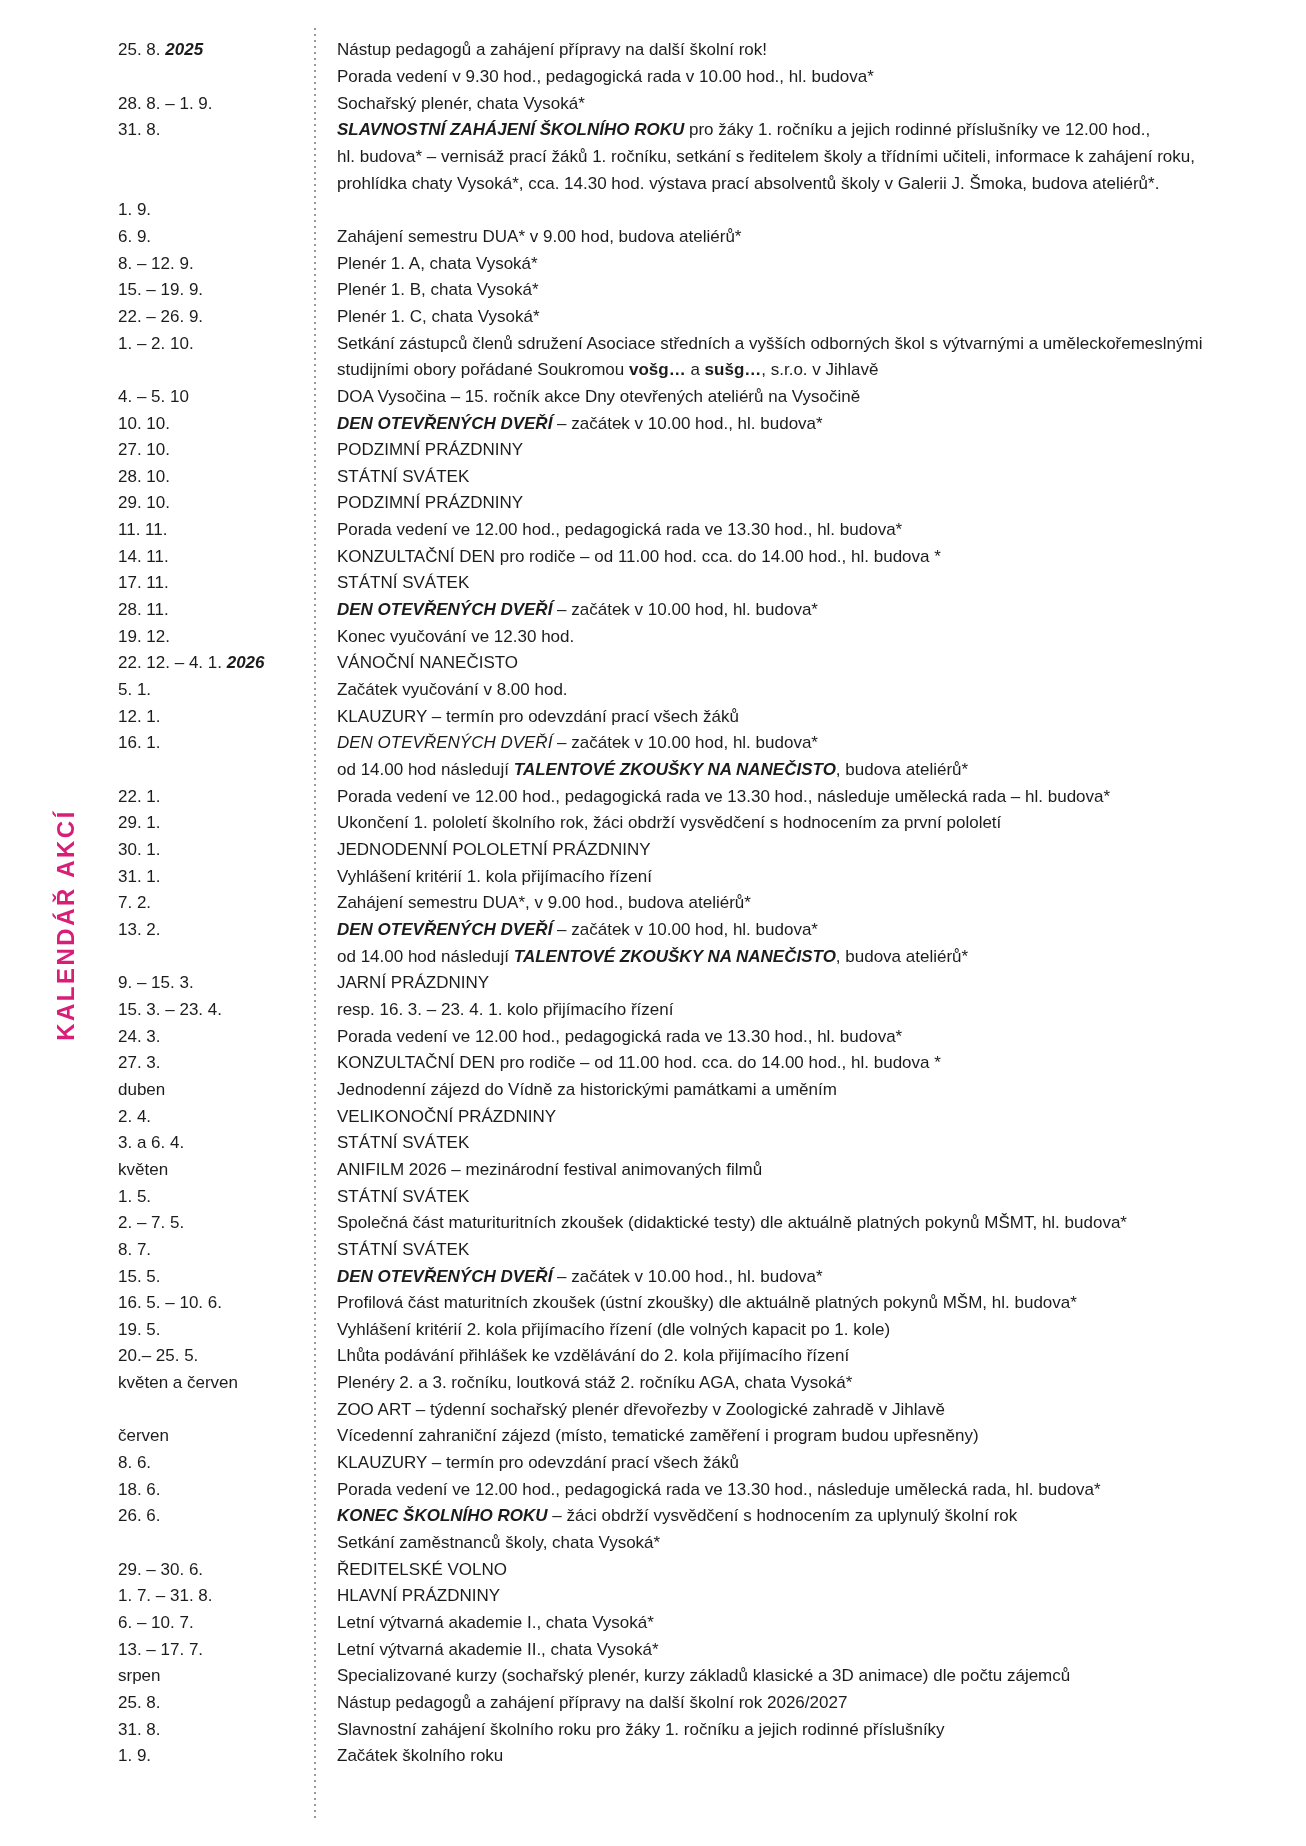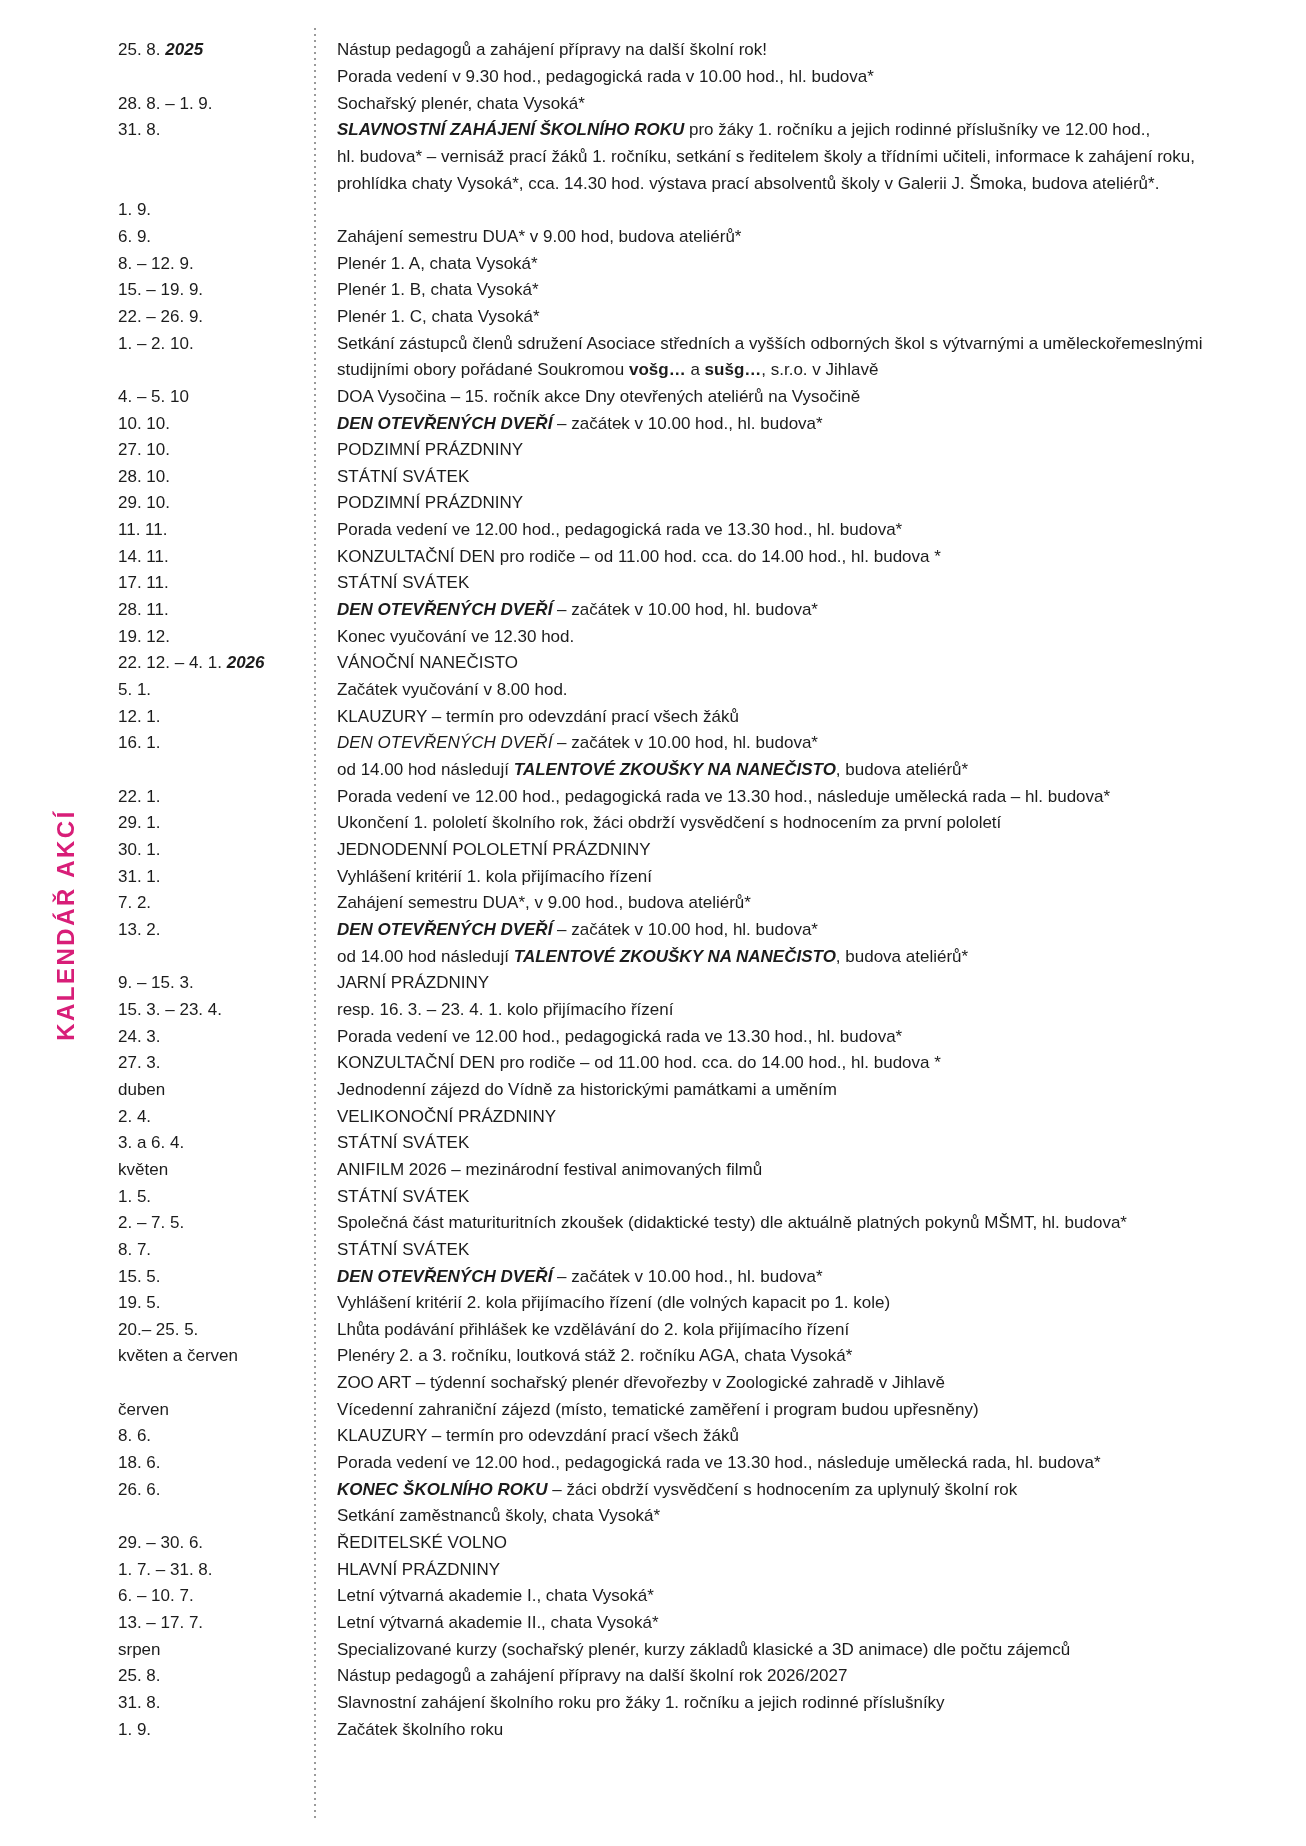--- a/index.html
+++ b/index.html
@@ -240,20 +240,24 @@
     </div>
     <div class="row">
       <div class="date"><span>8. 7.</span></div>
       <div class="text"><span>STÁTNÍ SVÁTEK</span></div>
     </div>
     <div class="row">
       <div class="date"><span>15. 5.</span></div>
       <div class="text"><span class="bi">DEN OTEVŘENÝCH DVEŘÍ</span><span> – začátek v 10.00 hod.,  hl. budova*</span></div>
     </div>
     <div class="row">
+      <div class="date"><span>16. 5. – 10. 6.</span></div>
+      <div class="text"><span>Profilová část maturitních zkoušek (ústní zkoušky) dle aktuálně platných pokynů MŠM, hl. budova*</span></div>
+    </div>
+    <div class="row">
       <div class="date"><span>19. 5.</span></div>
       <div class="text"><span>Vyhlášení kritérií 2. kola přijímacího řízení (dle volných kapacit po 1. kole)</span></div>
     </div>
     <div class="row">
       <div class="date"><span>20.– 25. 5.</span></div>
       <div class="text"><span>Lhůta podávání přihlášek ke vzdělávání do 2. kola přijímacího řízení</span></div>
     </div>
     <div class="row">
       <div class="date"><span>květen a červen</span></div>
       <div class="text"><span>Plenéry 2. a 3. ročníku,  loutková stáž 2. ročníku AGA, chata Vysoká*</span></div>

